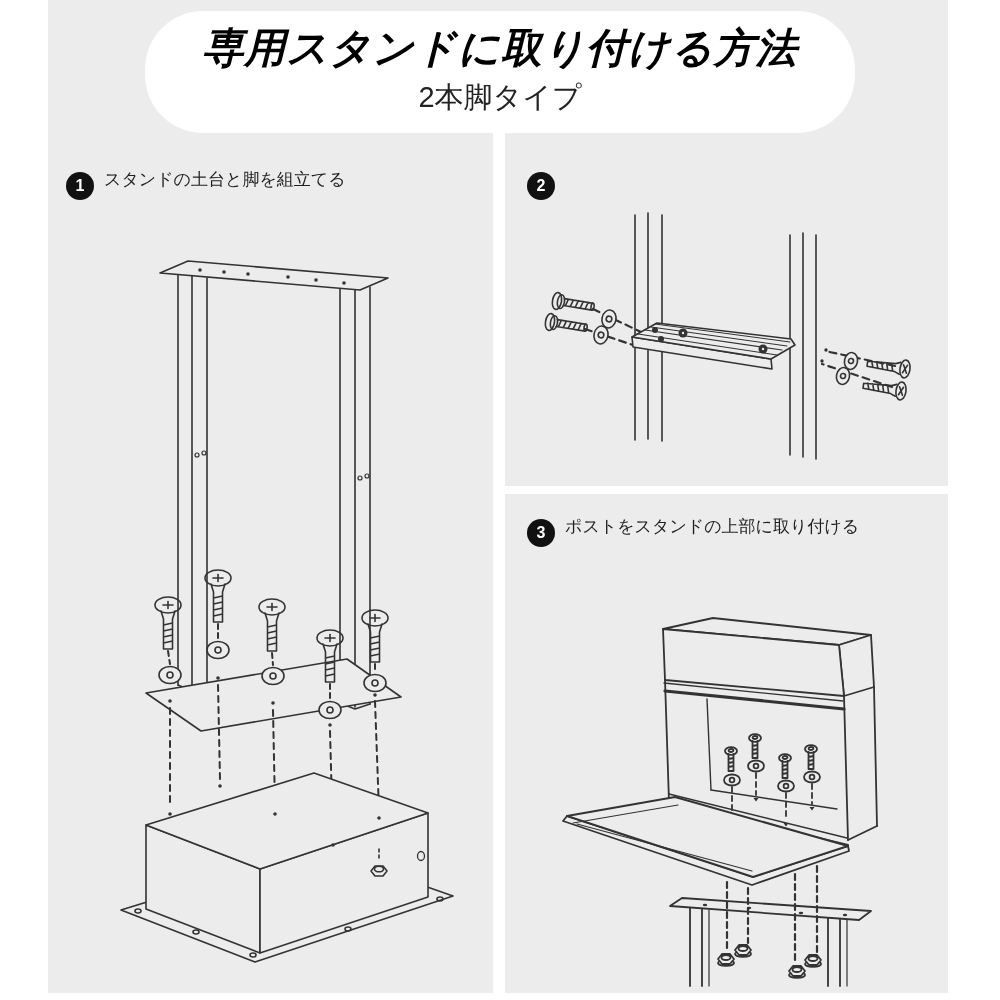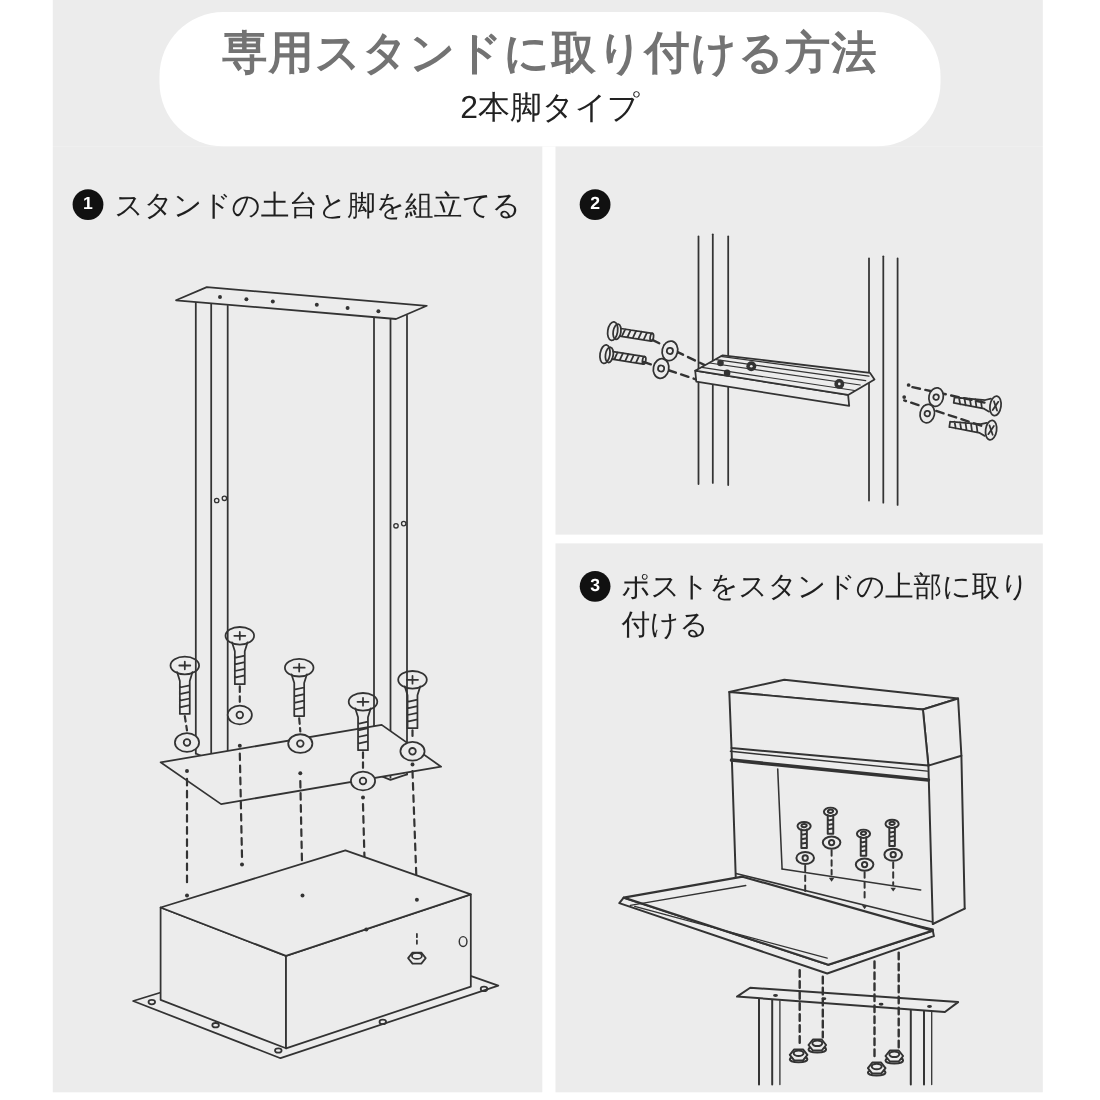--- a/index.html
+++ b/index.html
@@ -5,26 +5,26 @@
   html,body{margin:0;padding:0;background:#ffffff;}
   .page{position:relative;width:1000px;height:1000px;background:#ffffff;overflow:hidden;
         font-family:"Liberation Sans","DejaVu Sans",sans-serif;color:#1c1c1c;}
   .gray{position:absolute;background:#ececec;}
   .hdr-block{left:48px;top:0;width:900px;height:133px;}
   .panel-left{left:48px;top:133px;width:445px;height:860px;}
   .panel-tr{left:505px;top:133px;width:443px;height:353px;}
   .panel-br{left:505px;top:494px;width:443px;height:499px;}
   .banner{position:absolute;left:145px;top:11px;width:710px;height:122px;background:#ffffff;
           border-radius:58px;display:flex;flex-direction:column;align-items:center;justify-content:center;}
-  .banner h1{margin:0;font-size:41px;font-weight:bold;letter-spacing:1px;color:#737373;line-height:1.1;}
+  .banner h1{margin:0;font-size:41px;font-weight:bold;letter-spacing:1px;color:#000000;line-height:1.1;font-style:italic;}
   .banner .sub{margin-top:6px;font-size:29px;font-weight:normal;color:#222;text-align:center;}
   .step-header{position:absolute;display:flex;align-items:flex-start;gap:10px;z-index:2;}
   .badge{flex:0 0 auto;width:28px;height:28px;border-radius:50%;background:#111111;color:#ffffff;
          display:flex;align-items:center;justify-content:center;font-size:16px;font-weight:bold;margin-top:3px;}
-  .step-label{font-size:26px;line-height:1.32;color:#1f1f1f;}
+  .step-label{font-size:17px;line-height:1.32;color:#1f1f1f;}
   .p1-header{left:18px;top:36px;}
   .p2-header{left:22px;top:36px;}
   .p3-header{left:22px;top:22px;}
   .p3-header .step-label{max-width:372px;}
   .illu{position:absolute;left:0;top:0;}
 </style>
 </head>
 <body>
 
 <div class="page">

